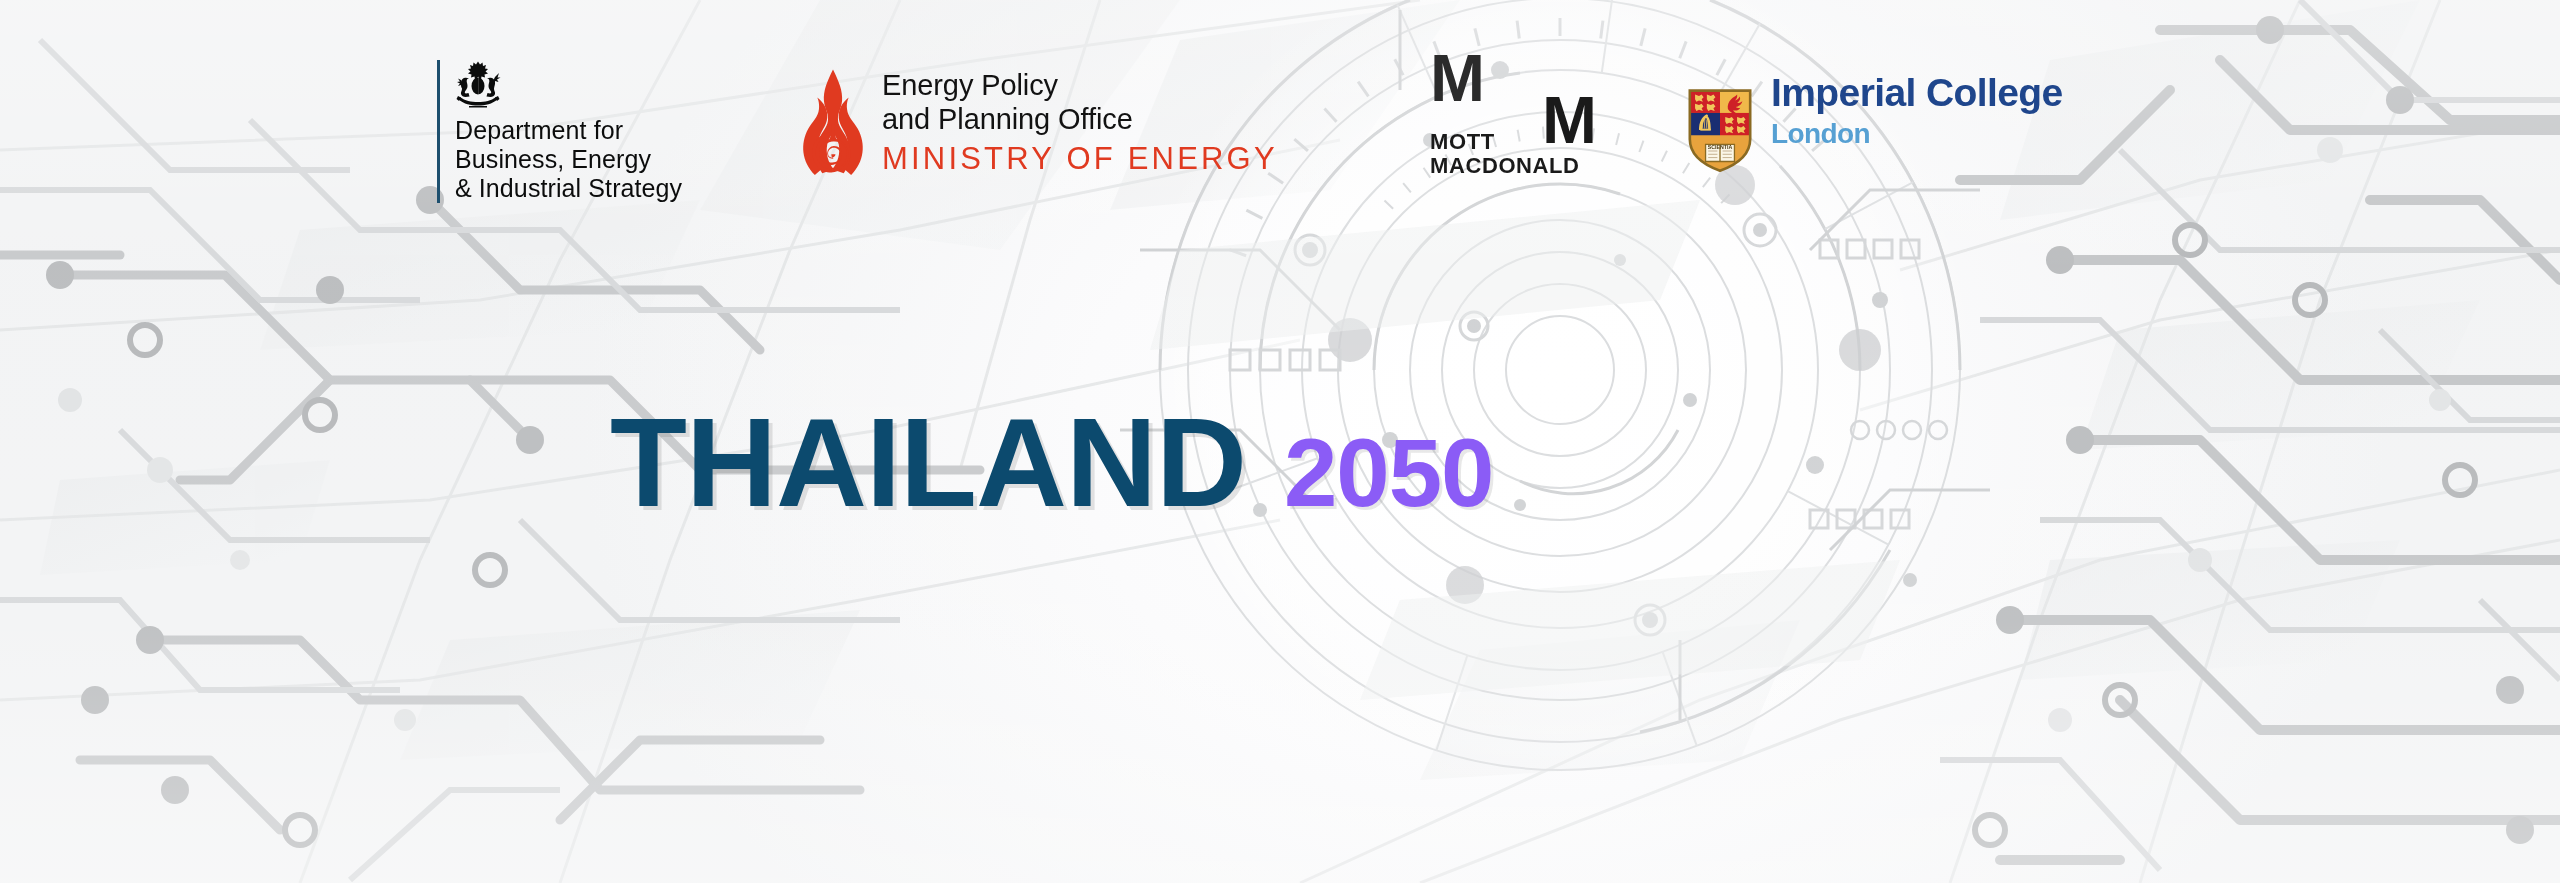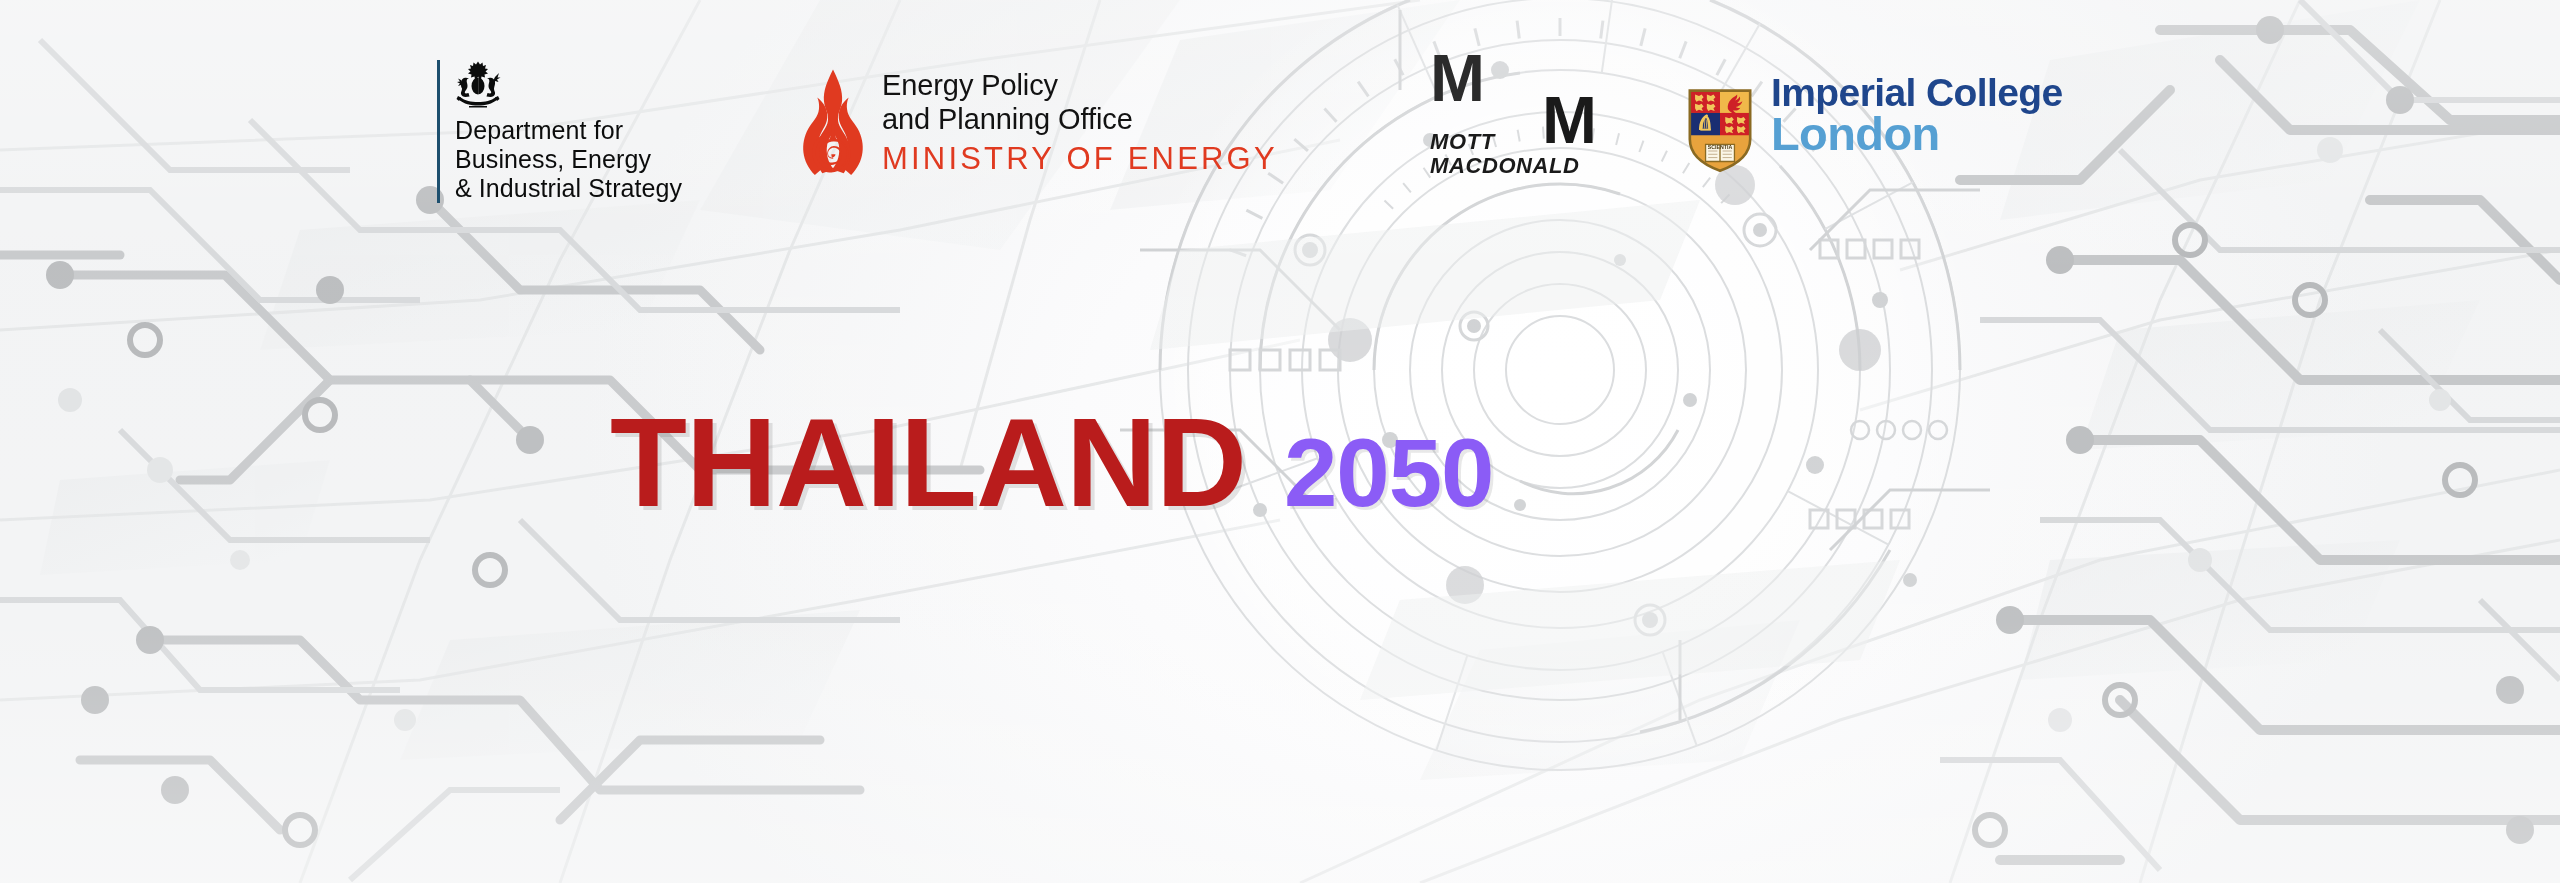--- a/index.html
+++ b/index.html
@@ -107,56 +107,55 @@
     font-family: "Liberation Sans", sans-serif;
     font-weight: bold; font-size: 66px; line-height: 60px;
     color: #1a1a1a; letter-spacing: -2px;
   }
   .mm-name {
     position: absolute; left: 0; top: 82px;
     font-family: "Liberation Sans", sans-serif;
     font-weight: bold; font-size: 22px; line-height: 24px;
     color: #1a1a1a; letter-spacing: 0.6px;
     white-space: pre-line;
-    font-style: italic;
   }
 
   
   .logo-icl { left: 1687px; top: 58px; align-items: flex-start; }
   .icl-crest { width: 66px; height: 84px; display: block; margin-right: 18px; margin-top: 30px;}
   .icl-body { display: flex; flex-direction: column; padding-top: 14px; }
   .icl-l1 {
     font-family: "Liberation Sans", sans-serif;
     font-weight: bold; font-size: 39px; line-height: 41px;
     color: #1F468C; letter-spacing: -0.6px;
   }
   .icl-l2 {
     font-family: "Liberation Sans", sans-serif;
-    font-weight: bold; font-size: 47px; line-height: 41px;
+    font-weight: bold; font-size: 28px; line-height: 41px;
     color: #56A0D3; letter-spacing: -0.6px;
   }
 
   
   .hero {
     position: absolute;
     left: 0;
     top: 400px;
     width: 2560px;
     height: 200px;
     display: flex;
     align-items: baseline;
     padding-left: 610px;
     box-sizing: border-box;
   }
   .t-thailand {
     font-family: "Liberation Sans", sans-serif;
     font-weight: bold;
     font-size: 126px;
     line-height: 126px;
-    color: #b91c1c;
+    color: #0c4a6e;
     letter-spacing: -1px;
     text-shadow: 4px 4px 0 rgba(120,120,120,0.20);
   }
   .t-2050 {
     font-family: "Liberation Sans", sans-serif;
     font-weight: bold;
     font-size: 96px;
     line-height: 96px;
     color: #8b5cf6;
     letter-spacing: -1px;

